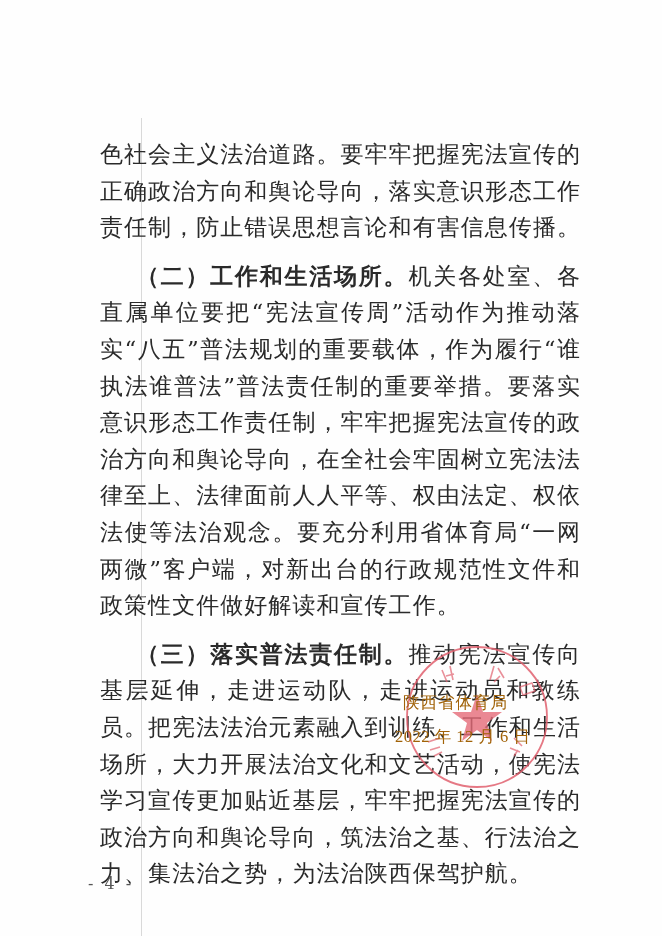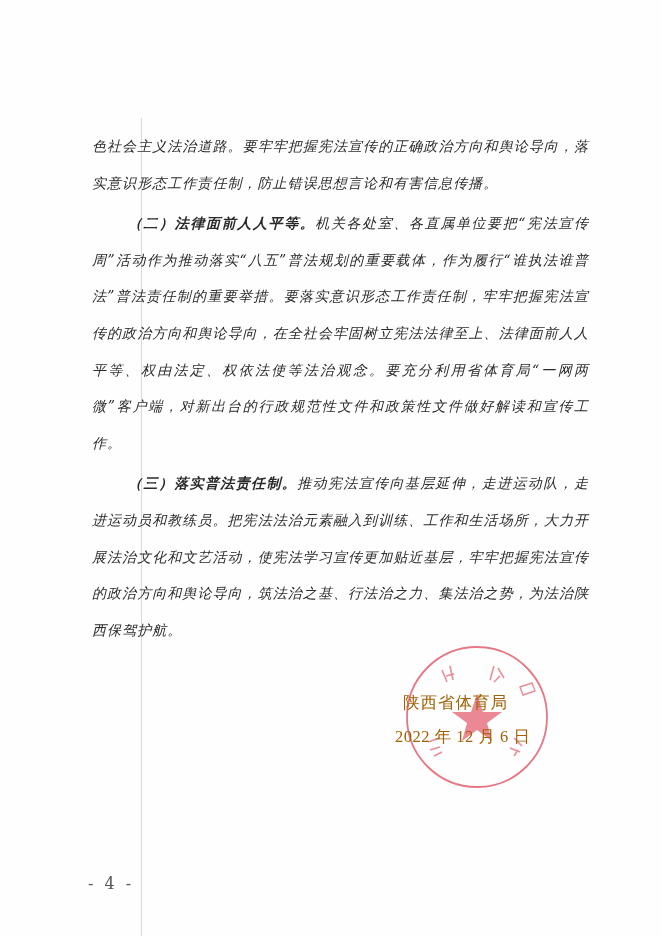--- a/index.html
+++ b/index.html
@@ -3,41 +3,41 @@
 <meta charset="utf-8">
 <style>
   html, body { margin: 0; padding: 0; }
   body {
     width: 662px; height: 936px; background: #ffffff; position: relative; overflow: hidden;
     font-family: "DejaVu Serif", "Liberation Serif", serif; color: #2a2a2a;
   }
   .page { position: absolute; left: 0; top: 0; width: 662px; height: 936px; background: #fefefe; }
   .margin-line { position: absolute; left: 141px; top: 118px; width: 1px; height: 818px; background: #d9d9d9; }
   .body-text { position: absolute; left: 88px; top: 124px; width: 505px; }
-  .para { margin: 4px; font-size: 14px; line-height: 36.6px; letter-spacing: 1.05px; text-align: justify; font-style: italic; }
+  .para { margin: 12px; font-size: 23px; line-height: 36.6px; letter-spacing: 1.05px; text-align: justify; }
   .para.indent { text-indent: 36px; }
   .heading { font-weight: bold; }
   .sign { position: absolute; left: 395px; top: 686px; font-size: 16.5px; line-height: 34px; color: #a16207; z-index: 2; }
   .sign .org { padding-left: 8px; letter-spacing: 1px; }
   .sign .date { letter-spacing: 0.5px; font-family: Liberation Serif, serif; }
   .stamp { position: absolute; left: 402px; top: 642px; width: 150px; height: 150px; z-index: 1; }
   .page-number { position: absolute; left: 88px; top: 874px; font-size: 16px; color: #555; letter-spacing: 3px; }
 </style>
 </head>
 <body>
 
 <div class="page">
   <div class="margin-line"></div>
 
   <div class="body-text">
     <p class="para">
       <span>色社会主义法治道路。要牢牢把握宪法宣传的正确政治方向和舆论导向，落实意识形态工作责任制，防止错误思想言论和有害信息传播。</span>
     </p>
     <p class="para indent">
-      <span class="heading">（二）法律面前人人平等。</span><span>机关各处室、各直属单位要把“宪法宣传周”活动作为推动落实“八五”普法规划的重要载体，作为履行“谁执法谁普法”普法责任制的重要举措。要落实意识形态工作责任制，牢牢把握宪法宣传的政治方向和舆论导向，在全社会牢固树立宪法法律至上、法律面前人人平等、权由法定、权依法使等法治观念。要充分利用省体育局“一网两微”客户端，对新出台的行政规范性文件和政策性文件做好解读和宣传工作。</span>
+      <span class="heading">（二）工作和生活场所。</span><span>机关各处室、各直属单位要把“宪法宣传周”活动作为推动落实“八五”普法规划的重要载体，作为履行“谁执法谁普法”普法责任制的重要举措。要落实意识形态工作责任制，牢牢把握宪法宣传的政治方向和舆论导向，在全社会牢固树立宪法法律至上、法律面前人人平等、权由法定、权依法使等法治观念。要充分利用省体育局“一网两微”客户端，对新出台的行政规范性文件和政策性文件做好解读和宣传工作。</span>
     </p>
     <p class="para indent">
       <span class="heading">（三）落实普法责任制。</span><span>推动宪法宣传向基层延伸，走进运动队，走进运动员和教练员。把宪法法治元素融入到训练、工作和生活场所，大力开展法治文化和文艺活动，使宪法学习宣传更加贴近基层，牢牢把握宪法宣传的政治方向和舆论导向，筑法治之基、行法治之力、集法治之势，为法治陕西保驾护航。</span>
     </p>
   </div>
 
   <svg class="stamp" viewBox="0 0 150 150">
     <circle cx="75" cy="75" r="70" fill="none" stroke="#e0606e" stroke-width="1.8" opacity="0.85"></circle>
     <polygon points="75,52 81,70 100,70 85,81 90,99 75,88 60,99 65,81 50,70 69,70" fill="#e56a78" opacity="0.8"></polygon>
     <path d="M40 28 l5 12 M48 24 l3 14 M52 32 l-8 2" stroke="#e0606e" stroke-width="1.6" fill="none" opacity="0.7"></path>

